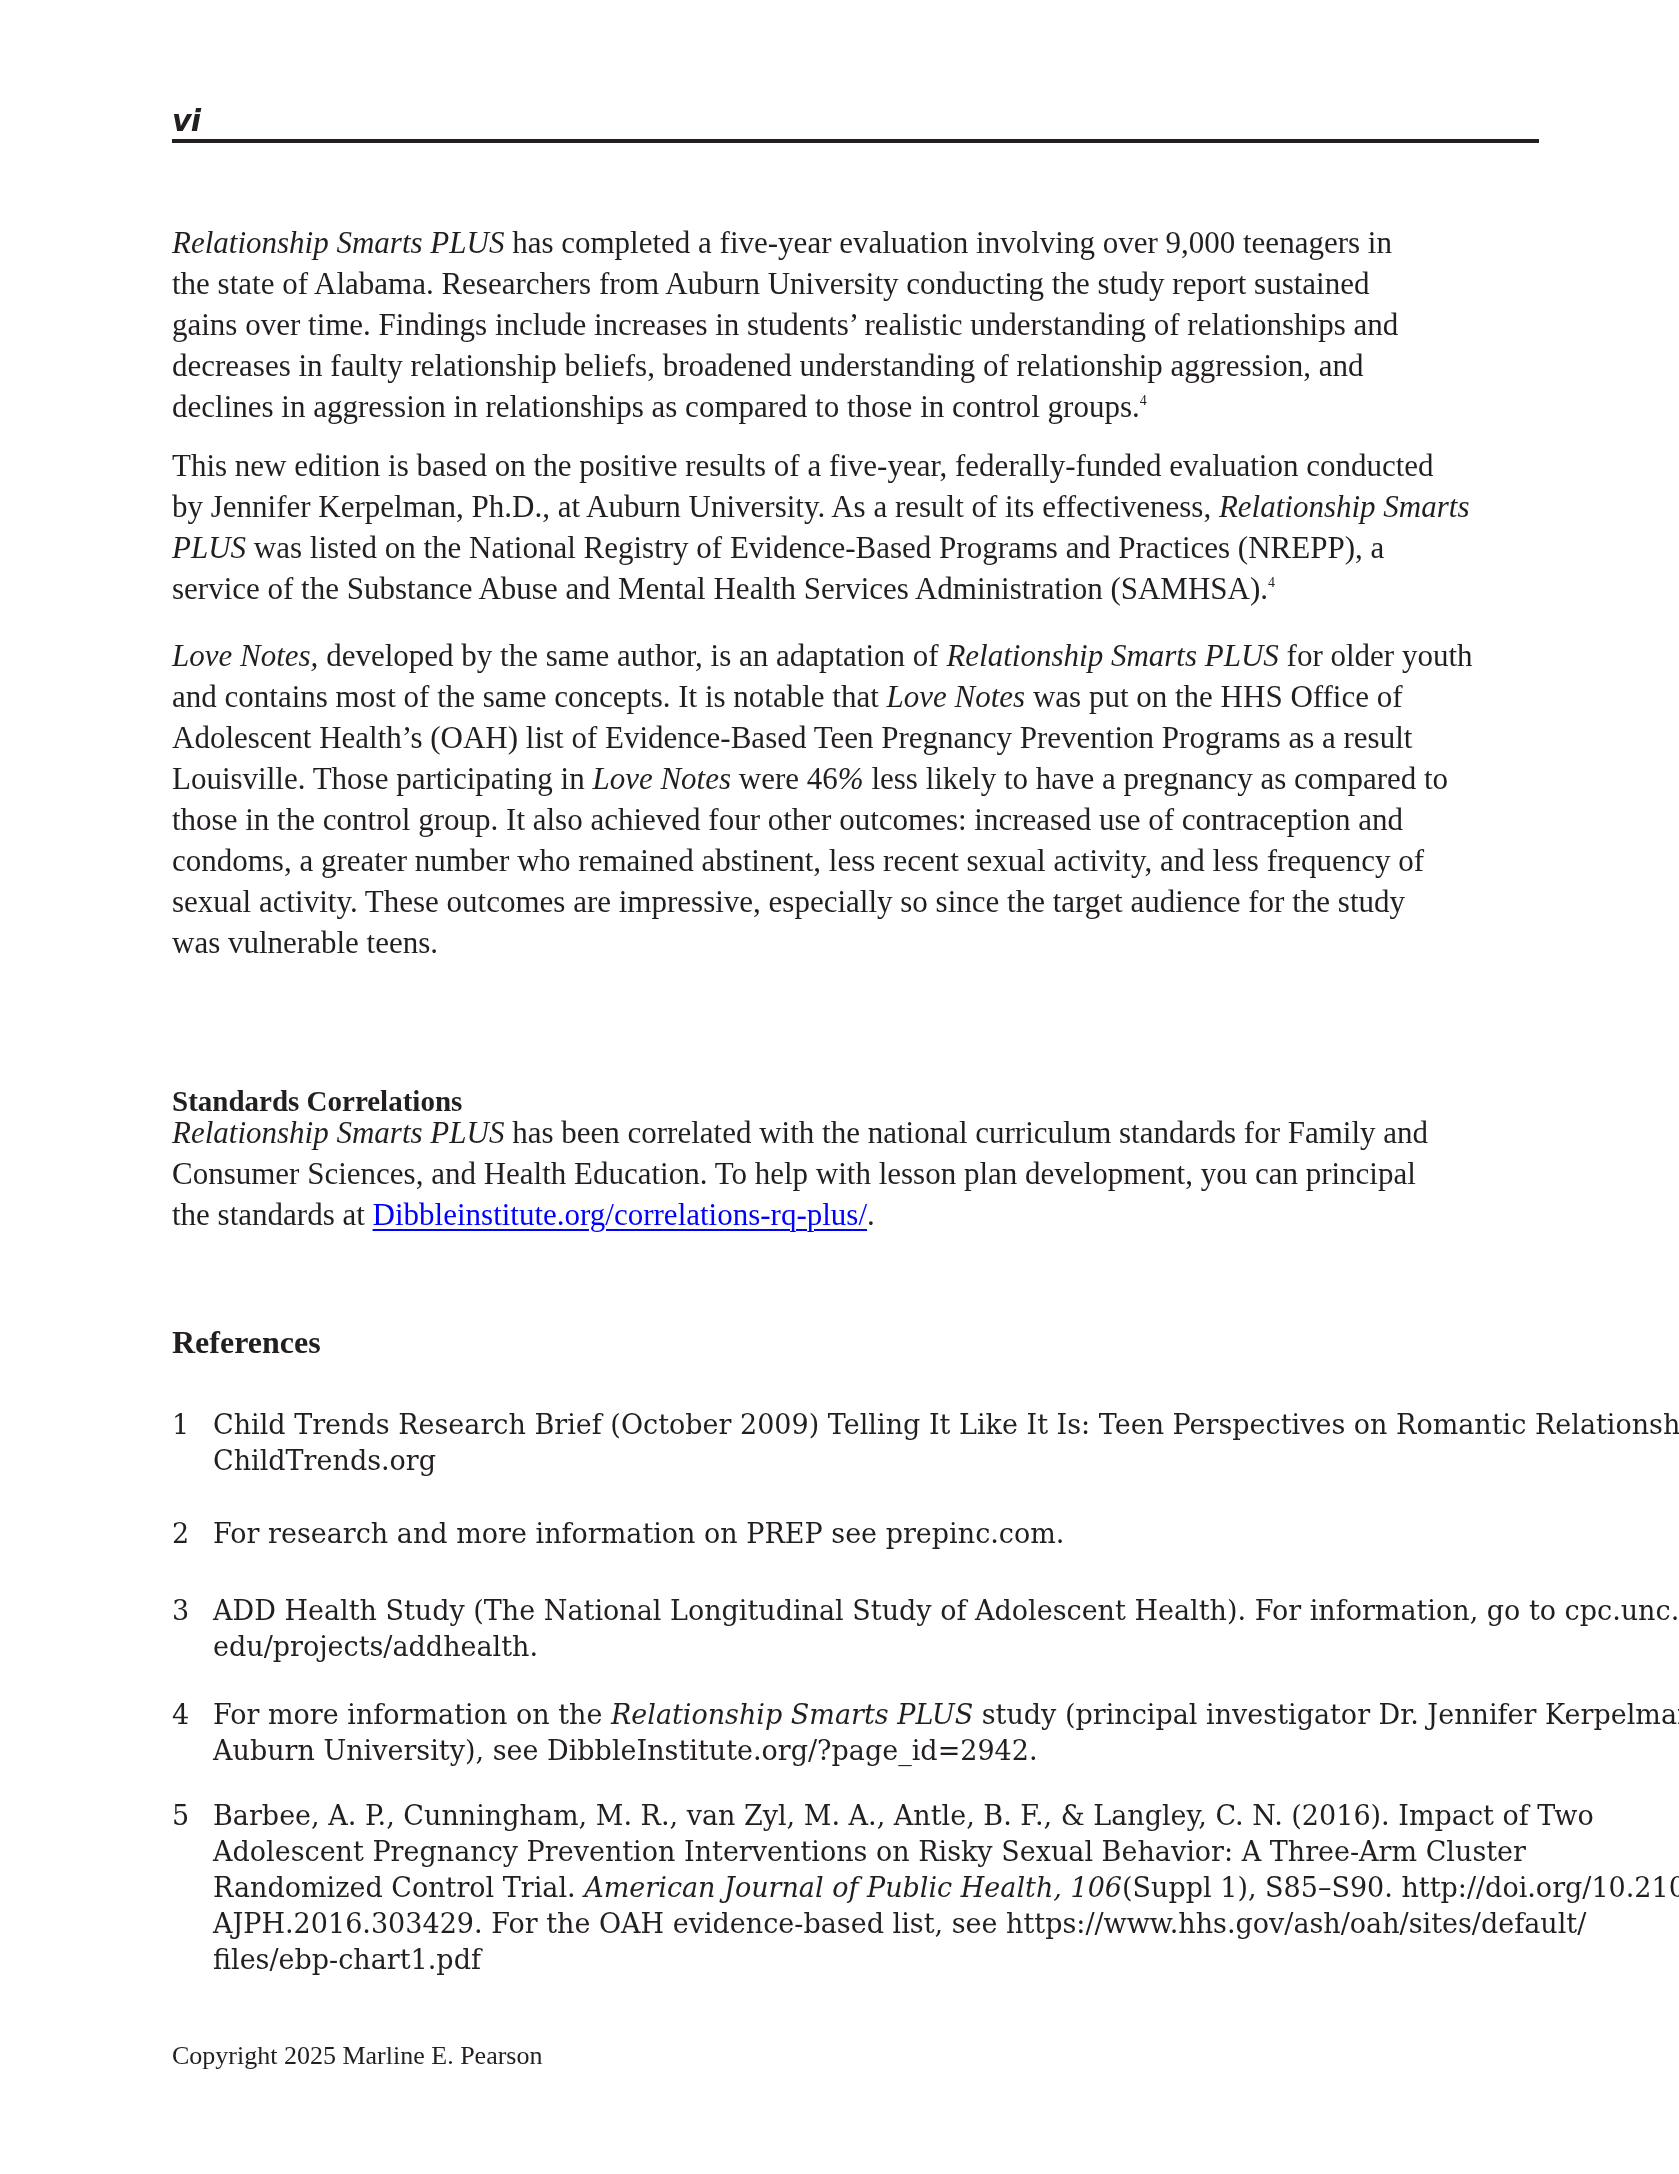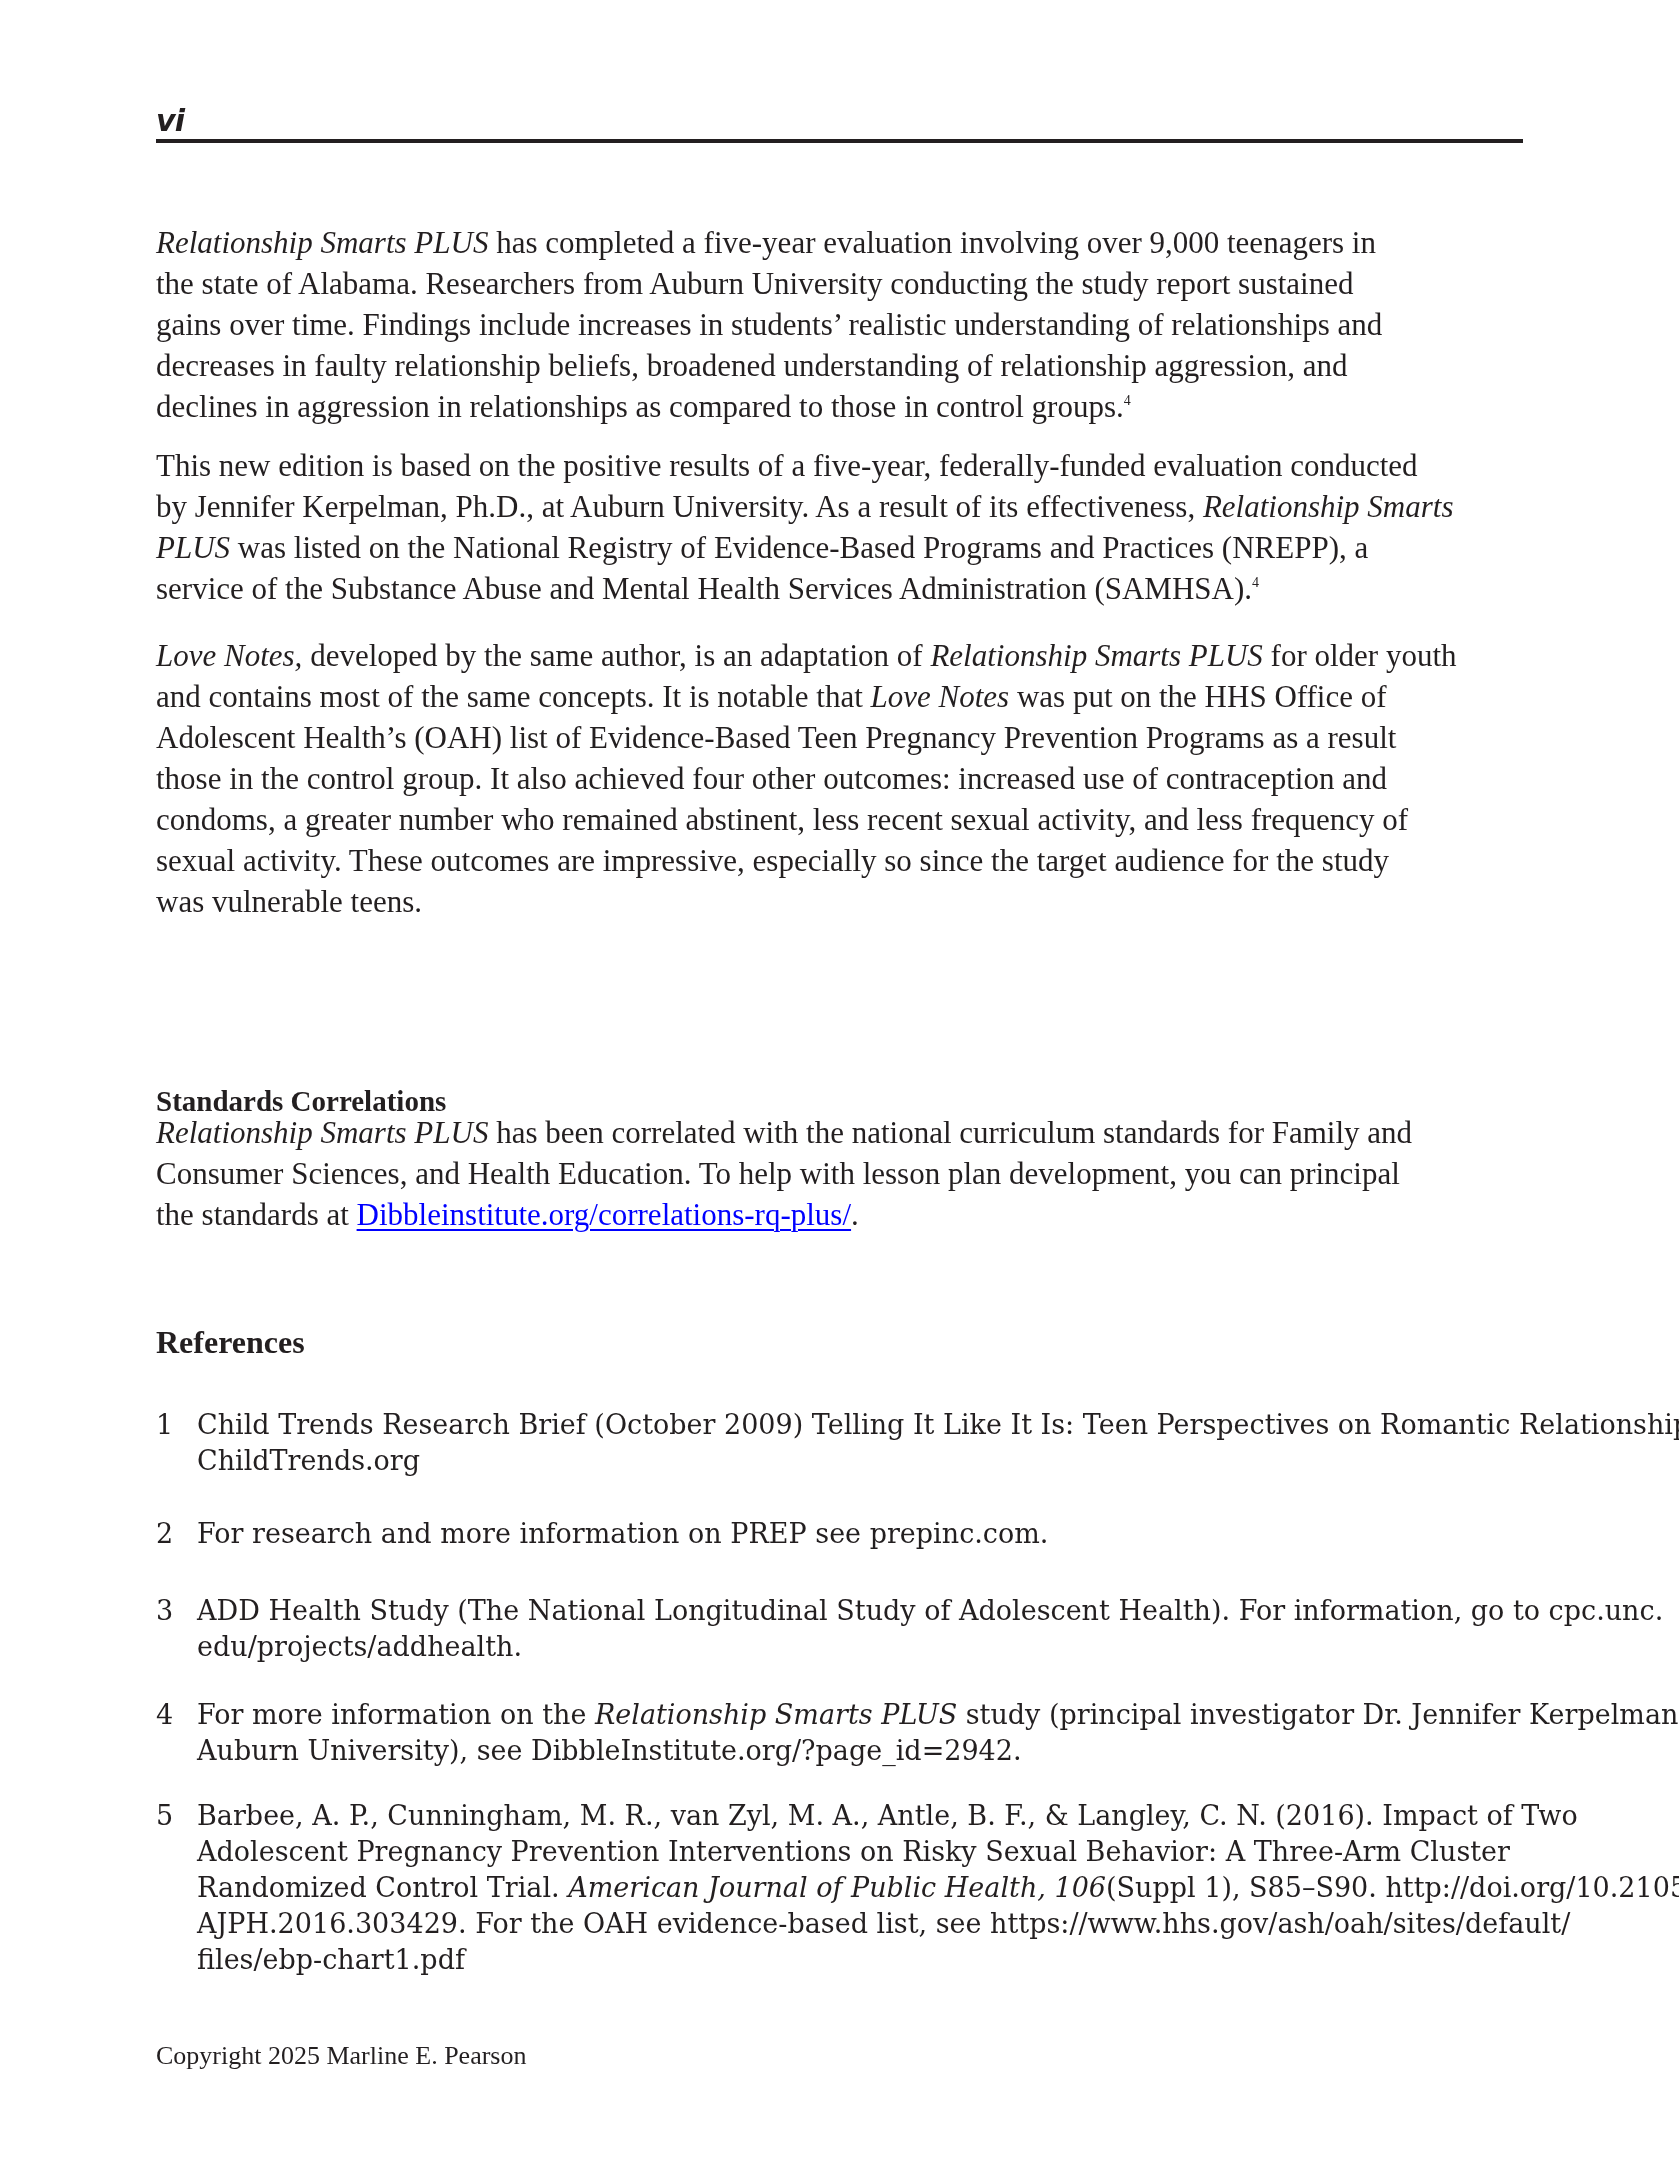--- a/index.html
+++ b/index.html
@@ -1,18 +1,18 @@
 <!DOCTYPE html>
 <html style="font-size:15px"><head>
 <meta charset="utf-8">
 <style>
   html, body { margin: 0; padding: 0; background: #ffffff; }
   body { width: 1680px; height: 2174px; position: relative; overflow: hidden;
          color: #231f20; font-family: "DejaVu Serif", "Liberation Serif", serif; }
-  .page { position: absolute; left: 0; top: 0; width: 1484px; height: 2174px; }
+  .page { position: absolute; left: 16px; top: 0; width: 1484px; height: 2174px; }
   .folio { position: absolute; left: 156px; top: 102px; font-family: "DejaVu Sans", "Liberation Sans", sans-serif;
            font-weight: bold; font-style: italic; font-size: 30px; line-height: 38px; color: #231f20; letter-spacing: -0.9px; }
   .rule { position: absolute; left: 156px; top: 139px; width: 1367px; height: 3.8px; background: #231f20; }
   .block { position: absolute; left: 156px; width: 1375px; font-family: "Liberation Serif", "DejaVu Serif", serif; }
   .body { font-size: 31px; line-height: 41px; }
   .line { display: block; white-space: nowrap; }
   i, .it { font-style: italic; }
   sup { font-size: 14px; line-height: 0; vertical-align: 12.2px; }
   .h3 { font-weight: bold; font-size: 29px; line-height: 38px; margin-top: 24px; }
   .h2 { font-weight: bold; font-size: 32px; line-height: 41px; }
@@ -44,20 +44,21 @@
       <span class="line"><span>This new edition is based on the positive results of a five-year, federally-funded evaluation conducted</span></span>
       <span class="line"><span>by Jennifer Kerpelman, Ph.D., at Auburn University. As a result of its effectiveness, </span><span class="it">Relationship Smarts</span></span>
       <span class="line"><span class="it">PLUS</span><span> was listed on the National Registry of Evidence-Based Programs and Practices (NREPP), a</span></span>
       <span class="line"><span>service of the Substance Abuse and Mental Health Services Administration (SAMHSA).</span><sup>4</sup></span>
     </div>
 
   <div class="block body" style="top:635px;">
       <span class="line"><span class="it">Love Notes,</span><span> developed by the same author, is an adaptation of </span><span class="it">Relationship Smarts PLUS</span><span> for older youth</span></span>
       <span class="line"><span>and contains most of the same concepts. It is notable that </span><span class="it">Love Notes</span><span> was put on the HHS Office of</span></span>
       <span class="line"><span>Adolescent Health’s (OAH) list of Evidence-Based Teen Pregnancy Prevention Programs as a result</span></span>
+      <span class="line"><span>Louisville. Those participating in </span><span class="it">Love Notes</span><span> were 46</span><span class="it">%</span><span> less likely to have a pregnancy as compared to</span></span>
       <span class="line"><span>those in the control group. It also achieved four other outcomes: increased use of contraception and</span></span>
       <span class="line"><span>condoms, a greater number who remained abstinent, less recent sexual activity, and less frequency of</span></span>
       <span class="line"><span>sexual activity. These outcomes are impressive, especially so since the target audience for the study</span></span>
       <span class="line"><span>was vulnerable teens.</span></span>
     </div>
 
   <div class="block h3" style="top:1058px;">Standards Correlations</div>
 
   <div class="block body" style="top:1112px;">
       <span class="line"><span class="it">Relationship Smarts PLUS</span><span> has been correlated with the national curriculum standards for Family and</span></span>

